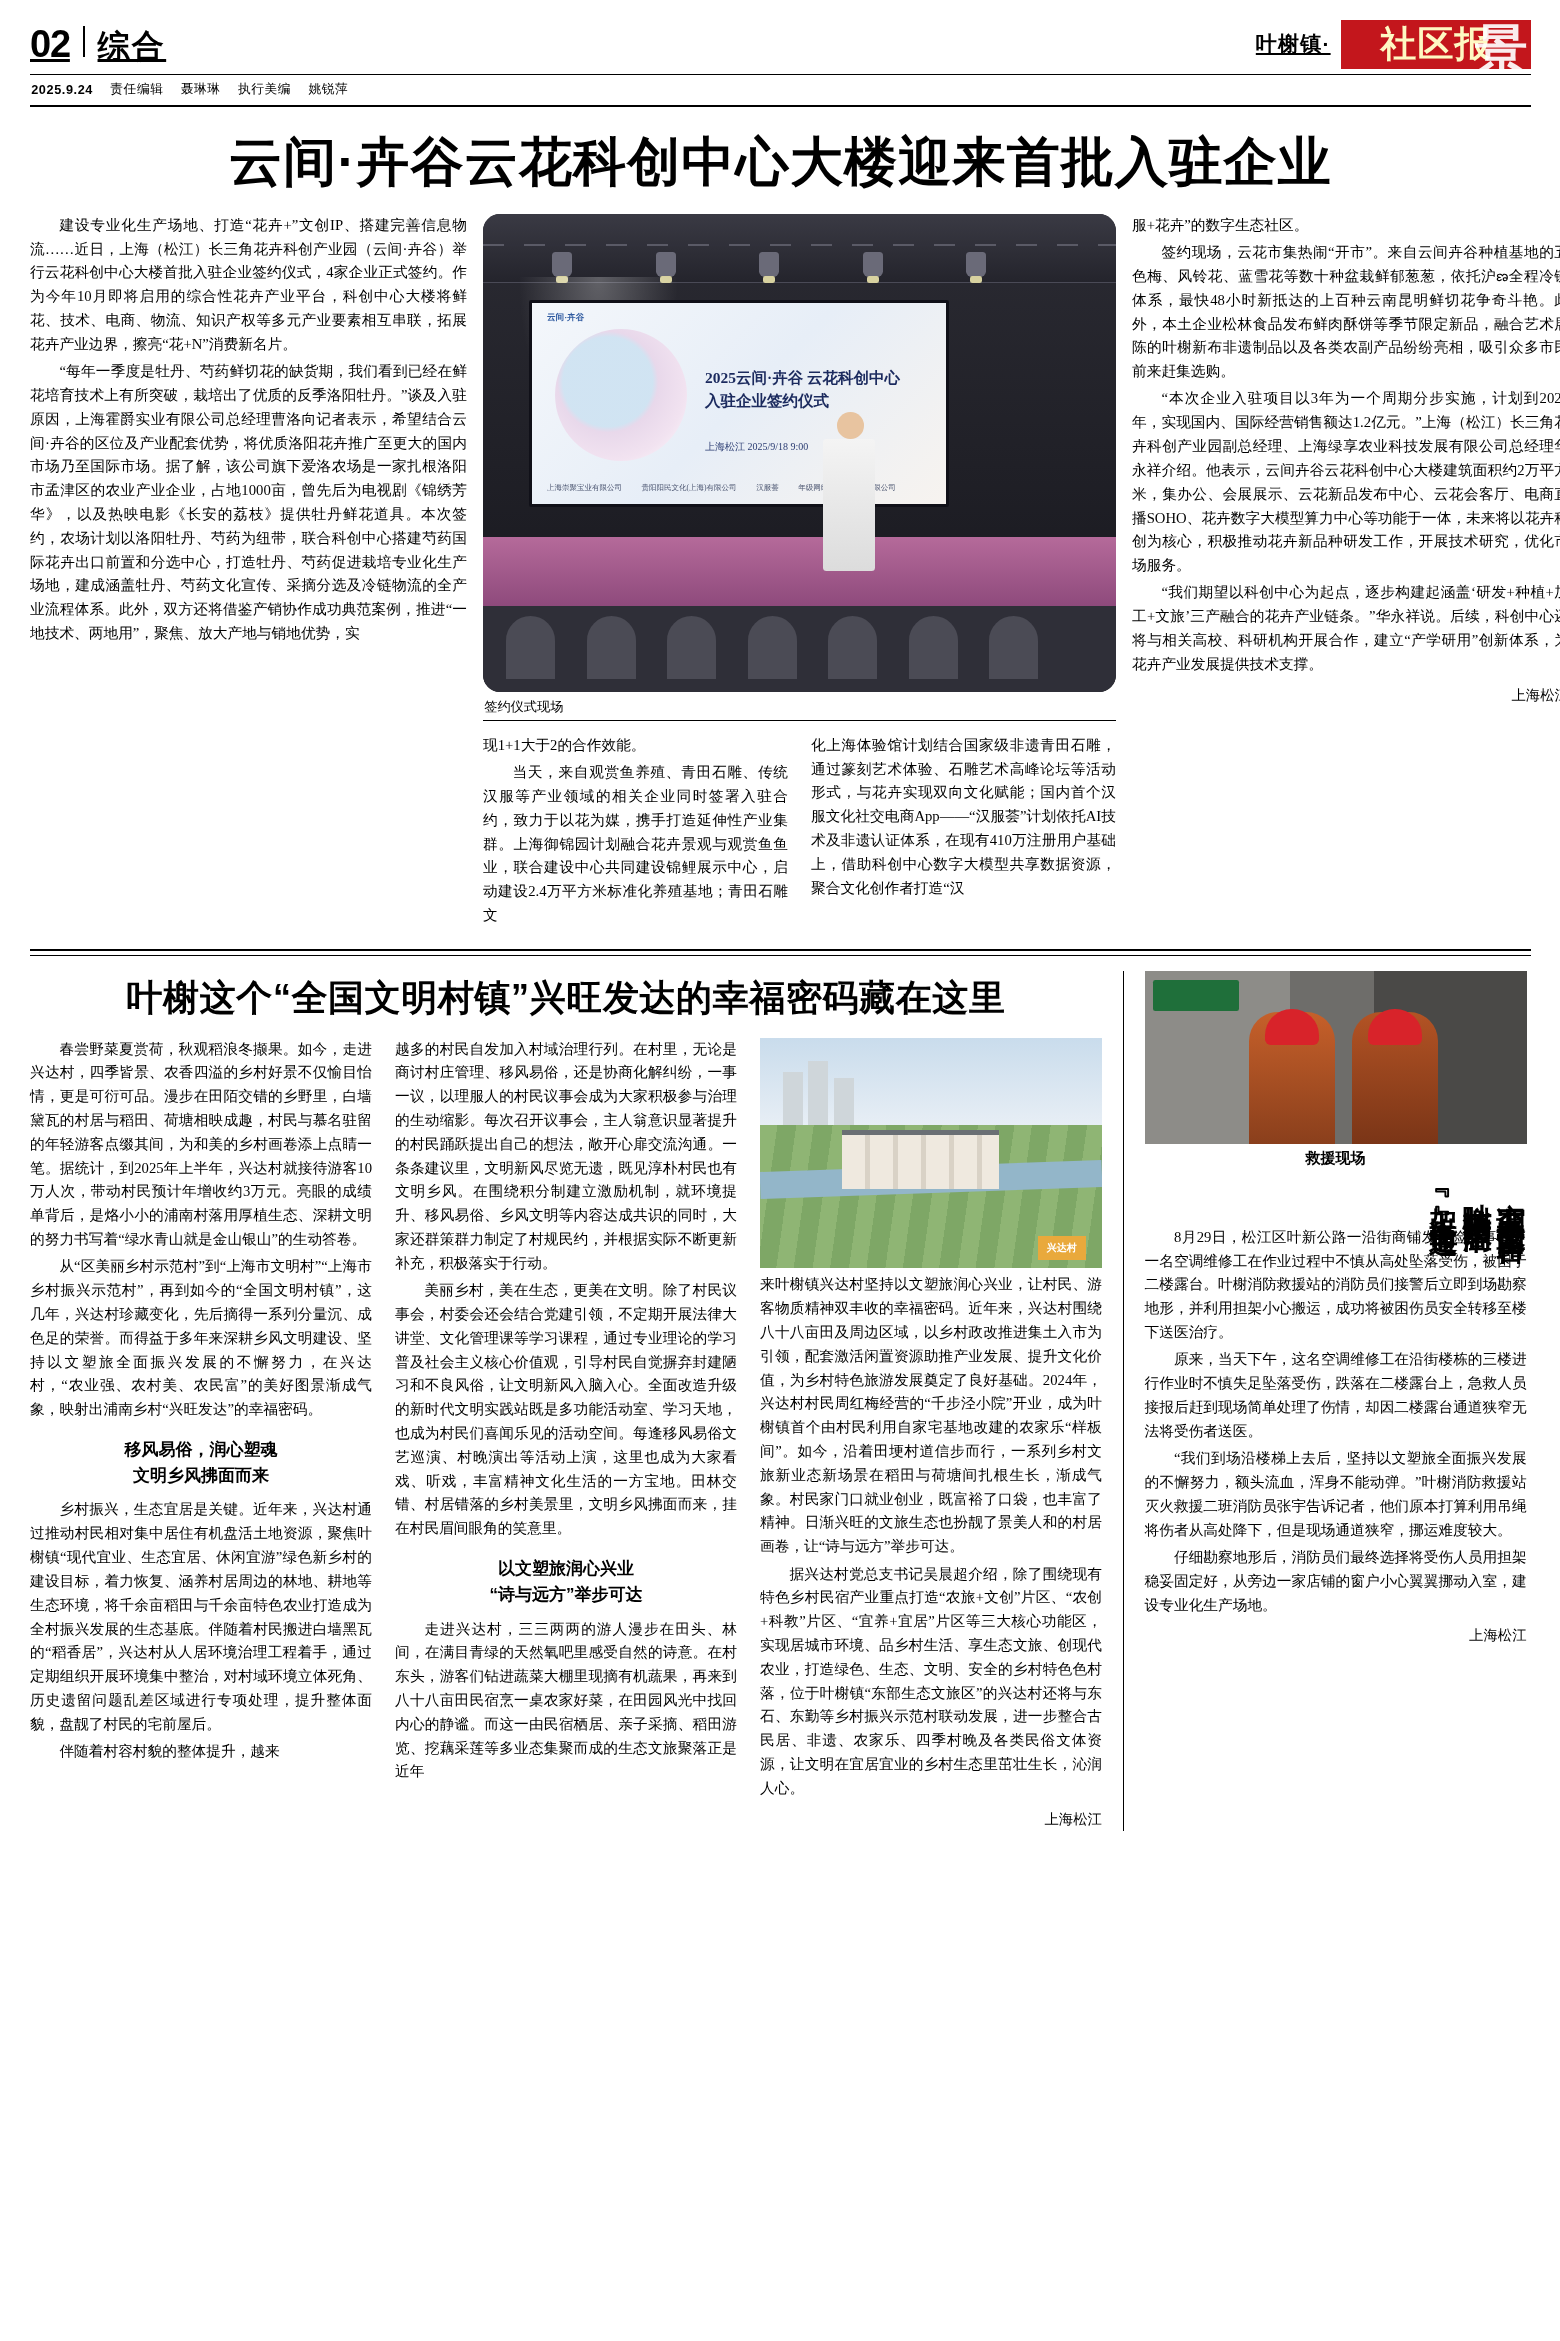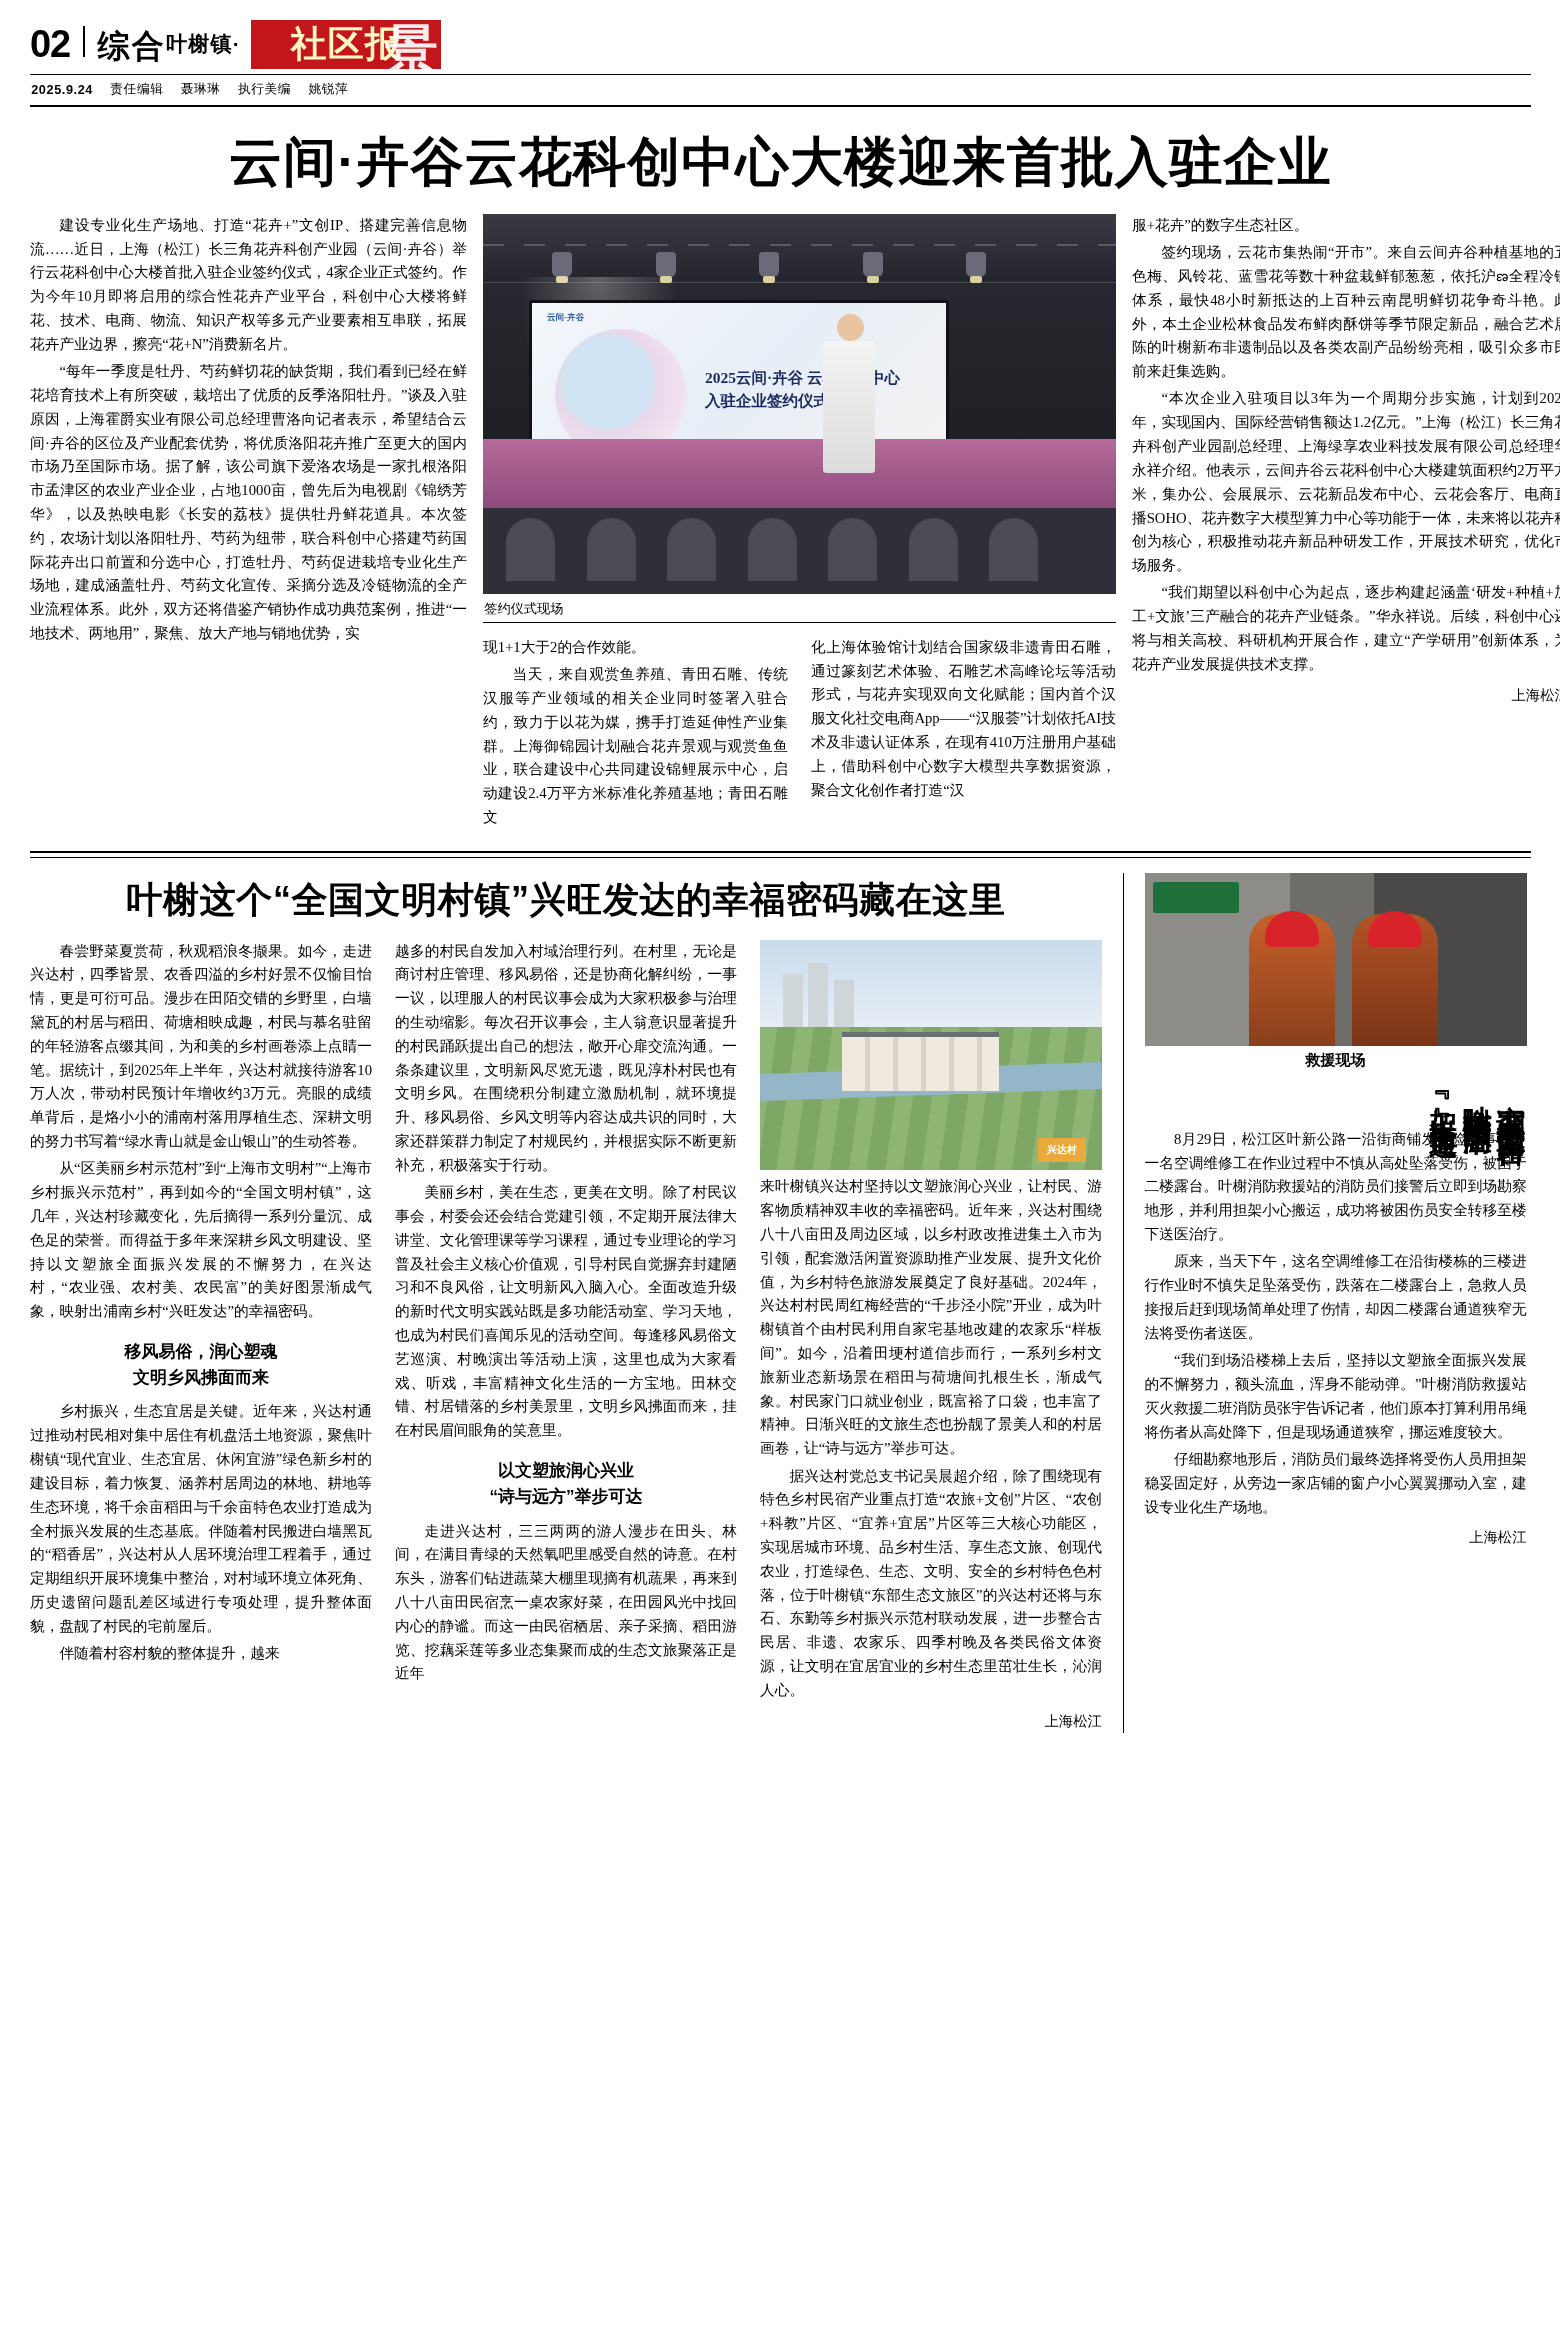--- a/index.html
+++ b/index.html
@@ -6,21 +6,21 @@
   html, body { margin:0; padding:0; }
   body {
     width: 1561px;
     background: #ffffff;
     font-family: "Liberation Serif", "DejaVu Serif", serif;
     color: #000;
   }
   .page { width: 1561px; padding: 19.6px 30px 23px 30px; }
 
   
-  .masthead { display:flex; align-items:flex-end; justify-content:flex-start; }
+  .masthead { display:flex; align-items:flex-end; justify-content:space-between;text-decoration:underline; }
   .mh-left { display:flex; align-items:baseline; }
   .page-num { font-size: 38px; font-weight:700; letter-spacing:-1.2px; font-family:"Liberation Sans",sans-serif; }
   .mh-div { width:2.3px; height:31px; background:#000; margin:0 12.7px 3.5px 12.7px; display:inline-block; }
   .section-name { font-size:32px; font-weight:700; font-family:"Liberation Sans",sans-serif; letter-spacing:2.3px; }
   .mh-right { display:flex; align-items:center; gap:10.4px; }
   .town-name { font-size:21px; font-weight:700; letter-spacing:1.2px; font-family:"Liberation Sans",sans-serif; }
   .logo-box { position:relative; width:190px; height:49px; background:#c3161c; overflow:hidden; }
   .logo-box .lg-cn { position:absolute; left:0; top:0; width:100%; height:100%; color:#fef9c3;
        font-size:36px; font-weight:700; letter-spacing:1.2px; font-family:"Liberation Sans",sans-serif;
        display:flex; align-items:center; justify-content:center; }
@@ -39,22 +39,23 @@
     margin: 19.6px 0 15px 0; font-family:"Liberation Sans",sans-serif;
   }
 
   
   .top-grid { display:grid; grid-template-columns: 437px 633px 437px; column-gap:23px;gap:16px; }
   .col { font-size:14.7px; line-height:1.62; text-align:justify; }
   .col p { margin:0 0 3.5px 0; text-indent:2em; }
 
   .photo-wrap { width:100%; }
   .photo {
-    width:100%; height:380px; position:relative; overflow:hidden;
+    width:100%; height:478px; position:relative; overflow:hidden;
     background:linear-gradient(#2b2b33, #16161c);
+    border-radius:17px;
   }
   .photo .truss { position:absolute; top:0; left:0; right:0; height:69px;
       background:linear-gradient(#3a3a44,#24242c); border-bottom:1.7px solid #4a4a56; }
   .photo .truss:after{ content:""; position:absolute; left:0; right:0; top:30px; height:2.3px;
       background:repeating-linear-gradient(90deg,#5a5a66 0 21px,#30303a 21px 41px); }
   .lamp { position:absolute; width:19.6px; height:25px; background:#6a6a78; border-radius:3.5px 3.5px 5.8px 5.8px; top:38px; }
   .lamp:after{ content:""; position:absolute; left:3.5px; bottom:-5.8px; width:12.7px; height:7px; background:#d8d2a0; border-radius:2.3px; }
   .photo .screen {
     position:absolute; left:46px; top:86px; width:420px; height:207px;
     background:linear-gradient(135deg,#f4f7fb 0%, #e7eef7 50%, #f7f3ef 100%);

